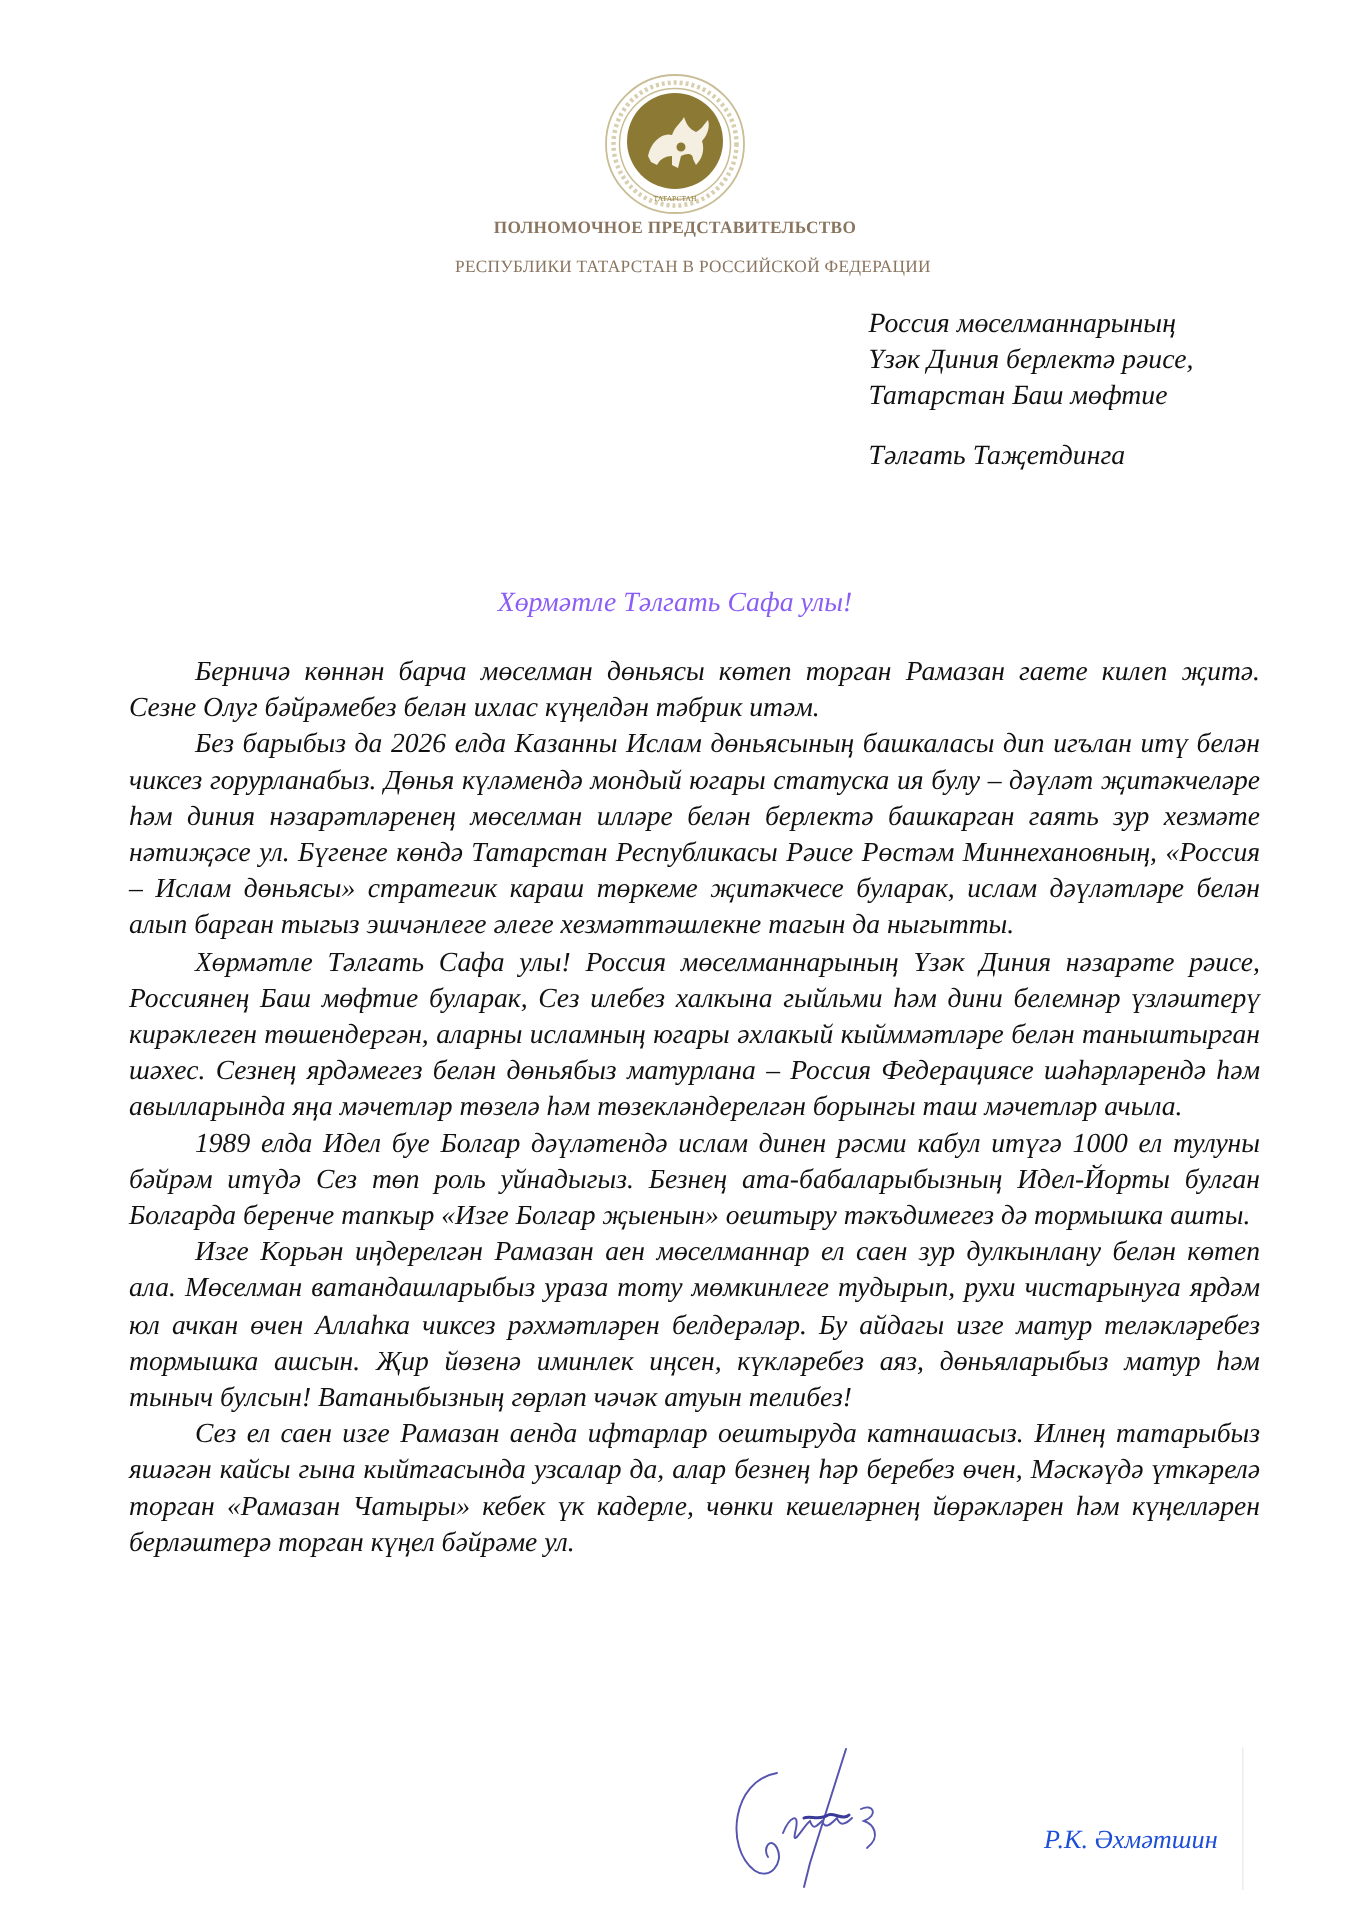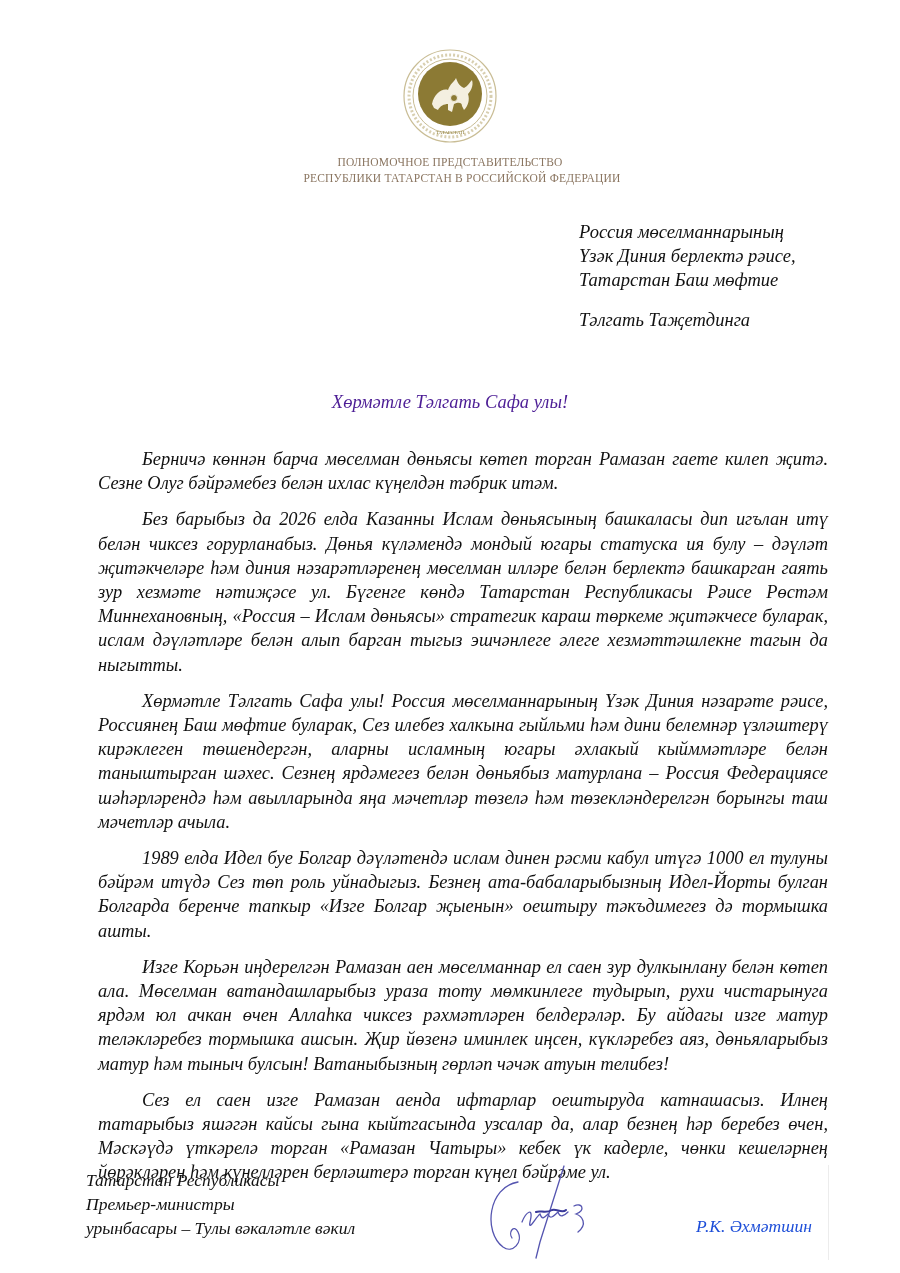--- a/index.html
+++ b/index.html
@@ -1,31 +1,31 @@
 <!DOCTYPE html>
 <html><head>
   <meta charset="utf-8">
   <style>
     html, body { margin: 0; padding: 0; background: #ffffff; }
     body { width: 900px; height: 1273px; position: relative; overflow: hidden; }
     .page { position: absolute; left: 0; top: 0; width: 900px; height: 1273px; background: #fff; }
     .emblem { position: absolute; left: 402px; top: 48px; width: 96px; height: 96px; }
     .org { position: absolute; left: 0; width: 900px; text-align: center;
            font-family: "Liberation Serif", serif; color: #8a7560; font-size: 11.5px; letter-spacing: 0.2px; }
-    .org1 { top: 156px; }
+    .org1 { top: 146px; font-weight: bold; }
     .org2 { top: 172px; padding-left: 12px; }
-    .recipient { position: absolute; left: 579px; top: 220px;
+    .recipient { position: absolute; left: 579px; top: 204px;
                  font-family: "Liberation Serif", serif; font-style: italic; font-size: 18.5px; line-height: 24px; color: #111; }
     .recipient div { white-space: nowrap; }
     .recipient .gap { height: 16px; }
     .salutation { position: absolute; left: 0; width: 900px; top: 392px; text-align: center;
-                  font-family: "Liberation Serif", serif; font-style: italic; font-size: 18.5px; color: #4c1d95; }
+                  font-family: "Liberation Serif", serif; font-style: italic; font-size: 18.5px; color: #8b5cf6; }
     .body { position: absolute; left: 86px; top: 435px; width: 754px;
             font-family: "Liberation Serif", serif; font-style: italic; font-size: 18.4px; line-height: 24.2px; color: #111; }
-    .body p { margin: 12px; text-indent: 44px; text-align: justify; font-style: italic; }
+    .body p { margin: 0; text-indent: 44px; text-align: justify; font-style: italic; }
     .sig-left { position: absolute; left: 86px; top: 1168px;
                 font-family: "Liberation Serif", serif; font-style: italic; font-size: 17.5px; line-height: 24px; color: #111; }
     .sig-left div { white-space: nowrap; }
     .signature { position: absolute; left: 478px; top: 1162px; width: 160px; height: 100px; }
     .sig-name { position: absolute; left: 696px; top: 1216px;
                 font-family: Liberation Serif, serif; font-style: italic; font-size: 17.5px; color: #1d4ed8; }
     .edge-line { position: absolute; left: 828px; top: 1165px; width: 1px; height: 95px; background: #ececec; }
   </style>
 </head>
 <body>
@@ -57,25 +57,20 @@
 
   <div class="body">
     <p>Берничә көннән барча мөселман дөньясы көтеп торган Рамазан гаете килеп җитә. Сезне Олуг бәйрәмебез белән ихлас күңелдән тәбрик итәм.</p>
     <p>Без барыбыз да 2026 елда Казанны Ислам дөньясының башкаласы дип игълан итү белән чиксез горурланабыз. Дөнья күләмендә мондый югары  статуска ия булу – дәүләт җитәкчеләре һәм диния нәзарәтләренең мөселман илләре  белән берлектә башкарган гаять зур хезмәте нәтиҗәсе ул. Бүгенге көндә Татарстан Республикасы Рәисе Рөстәм Миннехановның, «Россия – Ислам дөньясы» стратегик караш төркеме җитәкчесе буларак, ислам дәүләтләре белән алып барган тыгыз эшчәнлеге әлеге хезмәттәшлекне тагын да ныгытты.</p>
     <p>Хөрмәтле Тәлгать Сафа улы! Россия мөселманнарының Үзәк Диния нәзарәте рәисе, Россиянең Баш мөфтие буларак, Сез илебез халкына гыйльми һәм дини белемнәр үзләштерү кирәклеген төшендергән, аларны исламның югары әхлакый кыйммәтләре белән таныштырган шәхес. Сезнең ярдәмегез белән дөньябыз матурлана – Россия Федерациясе шәһәрләрендә һәм авылларында яңа мәчетләр төзелә һәм төзекләндерелгән борынгы таш мәчетләр ачыла.</p>
     <p>1989 елда Идел буе Болгар дәүләтендә ислам динен рәсми кабул итүгә 1000 ел тулуны бәйрәм итүдә Сез төп роль уйнадыгыз. Безнең ата-бабаларыбызның Идел-Йорты булган Болгарда беренче тапкыр «Изге Болгар җыенын» оештыру тәкъдимегез дә тормышка ашты.</p>
     <p>Изге Корьән иңдерелгән Рамазан аен мөселманнар ел саен зур дулкынлану белән көтеп ала. Мөселман ватандашларыбыз ураза тоту мөмкинлеге тудырып, рухи чистарынуга ярдәм юл ачкан өчен Аллаһка чиксез рәхмәтләрен белдерәләр. Бу айдагы изге матур теләкләребез тормышка ашсын. Җир йөзенә иминлек иңсен, күкләребез аяз, дөньяларыбыз матур һәм тыныч булсын! Ватаныбызның гөрләп чәчәк атуын телибез!</p>
     <p>Сез ел саен изге Рамазан аенда ифтарлар оештыруда катнашасыз. Илнең татарыбыз яшәгән кайсы гына кыйтгасында узсалар да, алар безнең һәр беребез өчен, Мәскәүдә үткәрелә торган «Рамазан Чатыры» кебек үк кадерле, чөнки кешеләрнең йөрәкләрен һәм күңелләрен берләштерә торган күңел бәйрәме ул.</p>
   </div>
 
-  <div class="sig-left">
-    <div>Татарстан Республикасы</div>
-    <div>Премьер-министры</div>
-    <div>урынбасары – Тулы вәкаләтле вәкил</div>
-  </div>
 
   <svg class="signature" viewBox="0 0 160 100">
     <g fill="none" stroke="#5555b0" stroke-width="1.3" stroke-linecap="round">
       <path d="M40 20 C 10 25, 5 70, 25 85 C 35 92, 45 80, 40 70 C 36 62, 30 70, 34 76"></path>
       <path d="M44 60 C 48 50, 56 44, 52 60 C 50 70, 58 55, 62 52 C 64 58, 66 56, 70 52 C 72 58, 76 54, 80 50 C 82 56, 86 54, 90 50"></path>
       <path d="M96 44 C 104 40, 108 48, 98 52 C 104 54, 110 62, 100 70"></path>
       <path d="M86 4 L 62 80 L 58 96"></path>
       <path d="M58 50 C 62 48, 68 52, 74 48 C 78 46, 84 52, 88 48" stroke="#3a3a9a" stroke-width="2"></path>
     </g>
   </svg>

